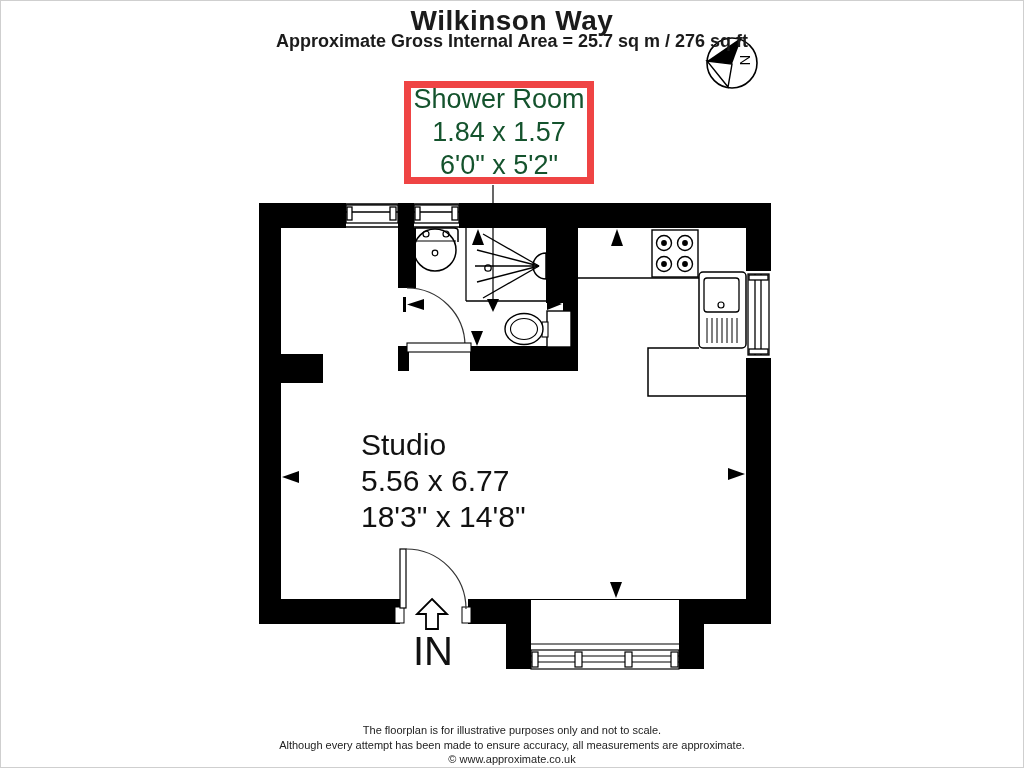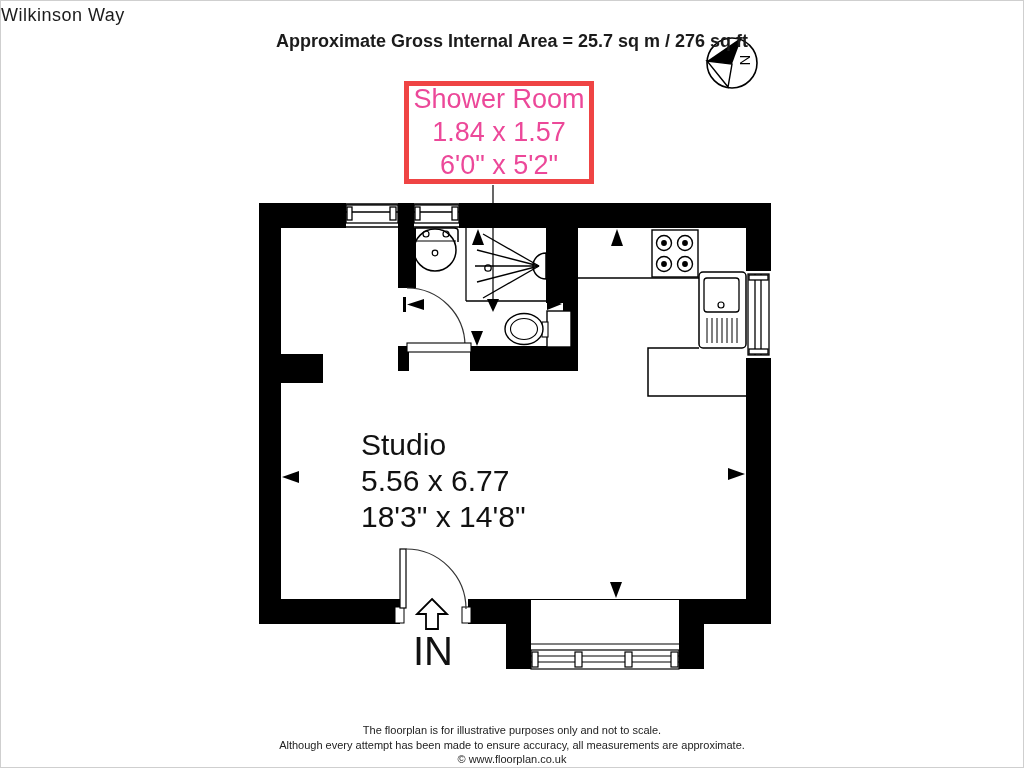--- a/index.html
+++ b/index.html
@@ -3,32 +3,32 @@
 <meta charset="utf-8">
 <style>
   html,body{margin:0;padding:0;background:#fff;}
   .page{
     position:relative;width:1024px;height:768px;background:#ffffff;
     font-family:"Liberation Sans","DejaVu Sans",sans-serif;color:#1b1b1b;
     overflow:hidden;border:1px solid #cfcfcf;box-sizing:border-box;
   }
   .plan-svg{position:absolute;left:0;top:0;}
   .page-title{
-    position:absolute;left:0;right:0;top:4px;
-    font-size:18px;letter-spacing:.5px;color:#1b1b1b;
+    position:absolute;left:0;right:0;top:4px;text-align:center;
+    font-size:28px;letter-spacing:.5px;color:#1b1b1b;font-weight:bold;
   }
   .page-subtitle{
     position:absolute;left:0;right:0;top:30px;text-align:center;
     font-size:18px;font-weight:bold;color:#1b1b1b;
   }
   .room-box{
     position:absolute;left:403px;top:80px;width:190px;height:103px;
-    border:5px solid #ef4444;background:#ffffff;box-sizing:border-box;
+    border:7px solid #ef4444;background:#ffffff;box-sizing:border-box;
     display:flex;flex-direction:column;justify-content:center;
-    text-align:center;font-size:27px;line-height:33px;color:#ec4899;
+    text-align:center;font-size:27px;line-height:33px;color:#14532d;
   }
   .studio-label{
     position:absolute;left:360px;top:426px;width:320px;text-align:left;
     font-size:30px;line-height:36px;color:#111;
   }
   .in-label{
     position:absolute;left:401px;top:628px;width:62px;text-align:center;
     font-size:40px;color:#111;
   }
   .ground-floor{
@@ -215,16 +215,16 @@
     <div>Studio</div>
     <div>5.56 x 6.77</div>
     <div>18'3" x 14'8"</div>
   </div>
 
   <div class="in-label">IN</div>
 
   <div class="footer">
     <div>The floorplan is for illustrative purposes only and not to scale.</div>
     <div>Although every attempt has been made to ensure accuracy, all measurements are approximate.</div>
-    <div>© www.floorplan.co.uk</div>
+    <div>© www.approximate.co.uk</div>
   </div>
 
 </div>
 
 </body></html>

